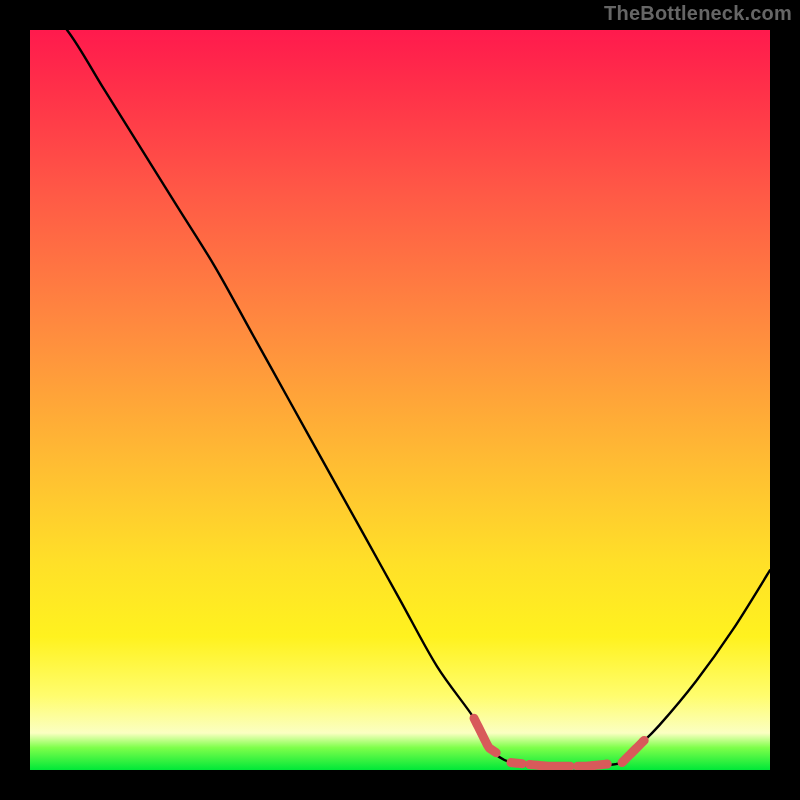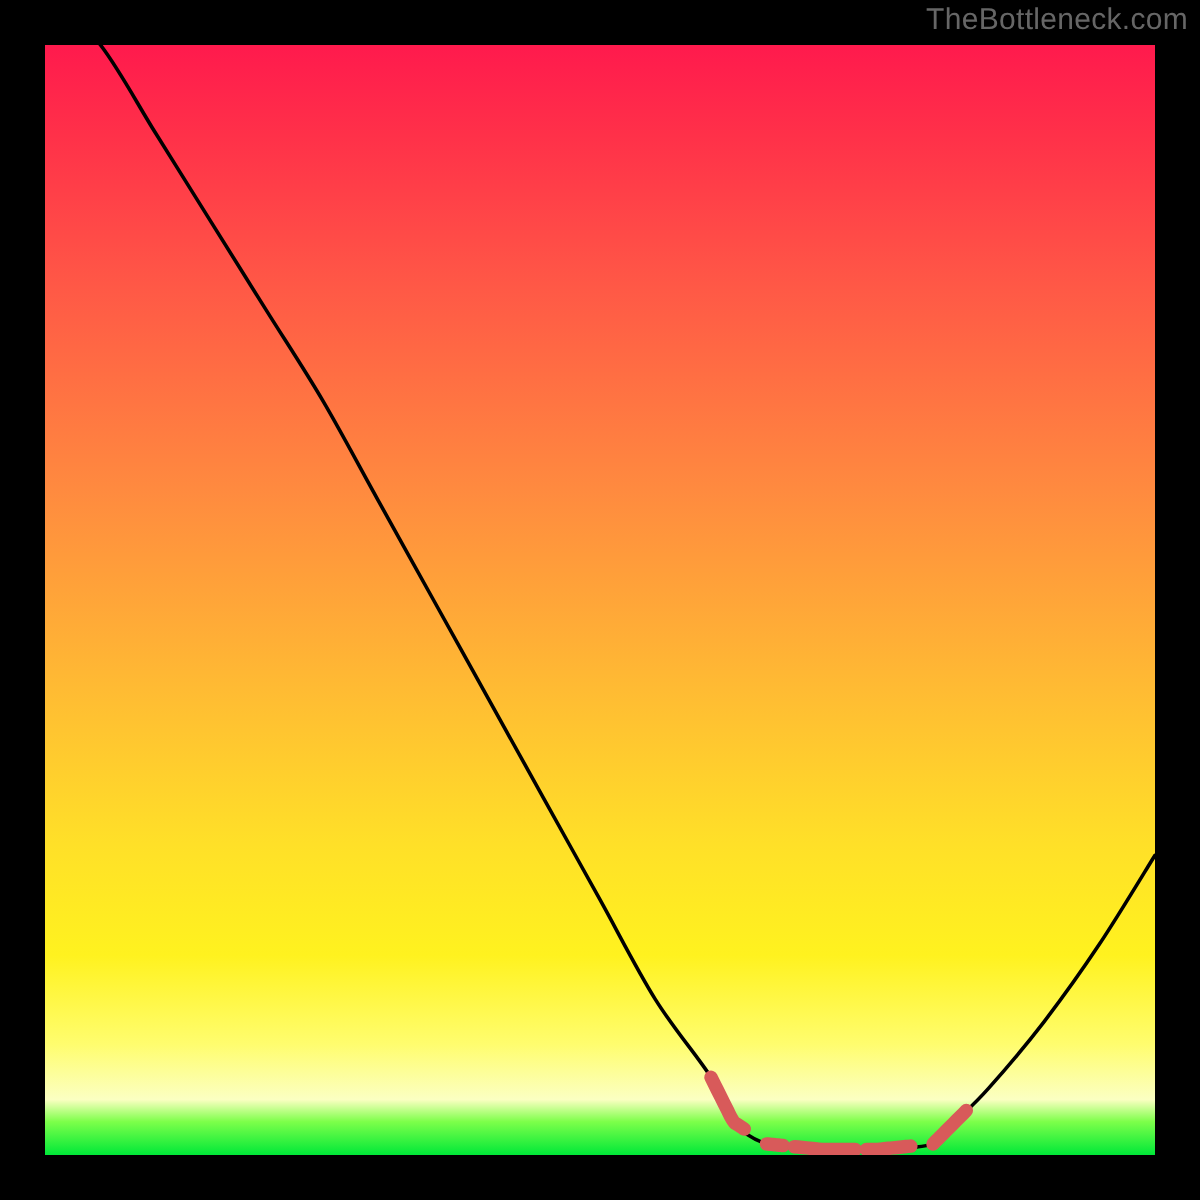--- a/index.html
+++ b/index.html
@@ -16,21 +16,21 @@
     width: 800px;
     height: 800px;
     background: #000;
   }
   .attribution {
     position: absolute;
     top: 2px;
     right: 8px;
     color: #666;
     font-size: 20px;
-    font-weight: 400;
+    font-weight: 700;
     letter-spacing: 0.2px;
   }
   .plot-area {
     position: absolute;
     left: 30px;
     top: 30px;
     width: 740px;
     height: 740px;
     
     background: linear-gradient(

